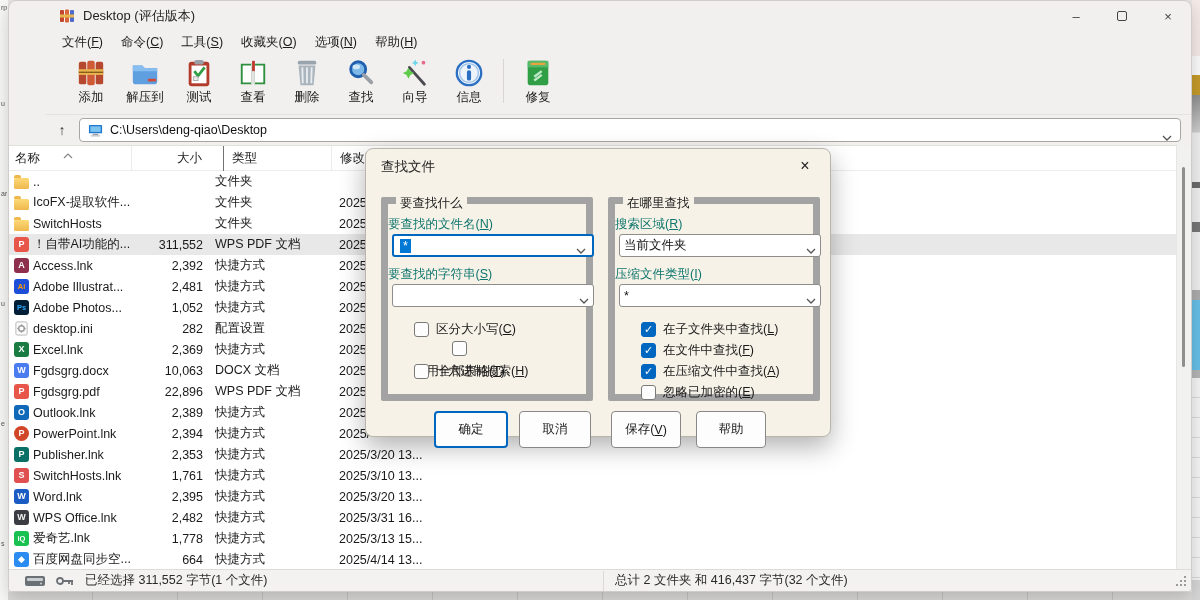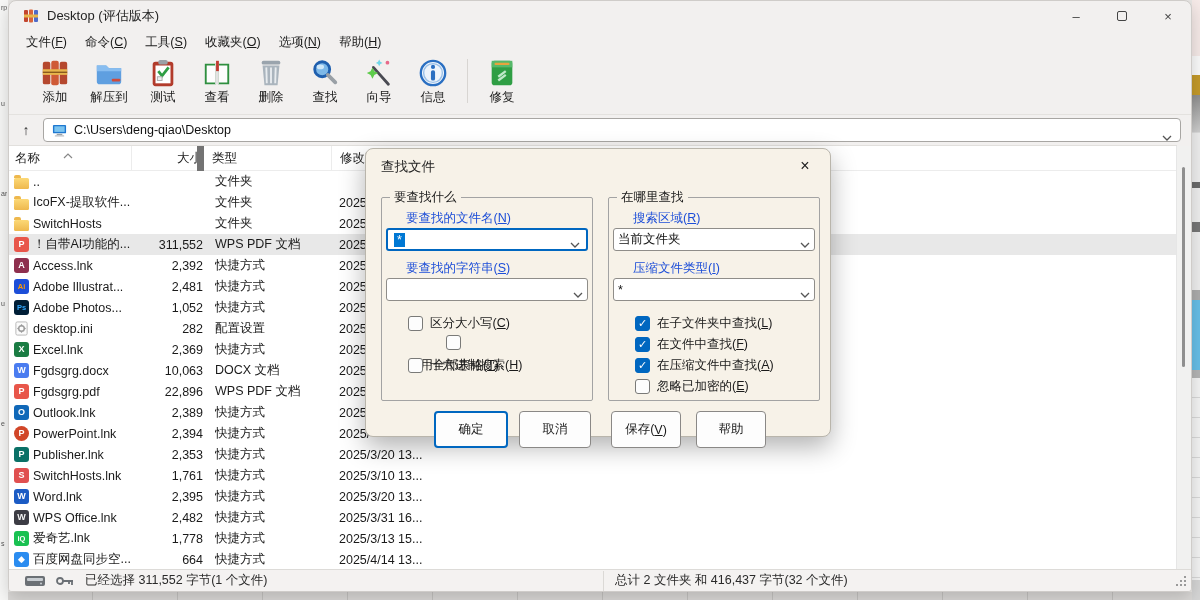--- a/index.html
+++ b/index.html
@@ -10,21 +10,21 @@
   
   .bg-left{position:absolute;left:0;top:0;width:8px;height:600px;background:#f8f8f7;}
   .bg-left .mark{position:absolute;left:1px;width:6px;height:7px;color:#555;font-size:7px;line-height:7px;overflow:hidden;}
   .bg-right{position:absolute;left:1192px;top:0;width:8px;height:600px;background:#f4f4f4;}
   .bg-right .blk{position:absolute;left:0;width:8px;}
   .bg-bottom{position:absolute;left:8px;top:592px;width:1184px;height:8px;background:#dcdad8;
     background-image:repeating-linear-gradient(90deg,transparent 0,transparent 84px,#c6c4c2 84px,#c6c4c2 85px);}
 
   
   .window{position:absolute;left:8px;top:0;width:1184px;height:592px;background:#f2f0ef;
-    border:1px solid #cfccc9;border-radius:8px 8px 4px 4px;box-shadow:0 6px 18px rgba(0,0,0,.18);overflow:hidden;}
+    border:1px solid #cfccc9;border-radius:8px 8px 4px 4px;box-shadow:0 6px 18px rgba(0,0,0,.18);overflow:hidden;padding-left:36px;}
 
   .titlebar{height:30px;display:flex;align-items:center;padding-left:14px;}
   .titlebar .app-ico{width:16px;height:16px;margin-right:8px;flex:0 0 auto;}
   .titlebar .title{font-size:13px;color:#242424;}
   .win-controls{margin-left:auto;display:flex;height:30px;}
   .win-btn{width:46px;height:30px;display:flex;align-items:center;justify-content:center;color:#444;font-size:13px;}
   .win-btn .maxbox{width:10px;height:10px;border:1px solid #444;border-radius:2px;}
 
   .menubar{height:22px;display:flex;align-items:center;padding-left:8px;}
   .menu-item{font-size:12.5px;color:#1c1c1c;padding:2px 9px;border-radius:3px;}
@@ -43,21 +43,21 @@
   .addr-combo .pc-ico{width:15px;height:15px;flex:0 0 auto;}
   .addr-text{font-size:12.5px;color:#111;flex:1;}
   .chev{width:10px;height:6px;flex:0 0 auto;}
 
   
   .listheader{position:absolute;left:0;top:144px;width:1168px;height:26px;background:#fff;
     border-top:1px solid #e2e0dd;border-bottom:1px solid #ececec;font-size:12.5px;color:#222;}
   .hcell{position:absolute;top:0;height:25px;display:flex;align-items:center;}
   .hc-name{left:0;width:122px;padding-left:6px;}
   .hc-size{left:122px;width:76px;justify-content:flex-end;padding-right:5px;border-left:1px solid #ececec;}
-  .hc-type{left:188px;width:124px;padding-left:8px;border-left:7px solid #737373;}
+  .hc-type{left:214px;width:124px;padding-left:8px;border-left:1px solid #737373;}
   .hc-date{left:322px;width:230px;padding-left:8px;border-left:1px solid #ececec;}
   .sort-caret{position:absolute;left:54px;top:2px;width:10px;height:6px;}
 
   .filelist{position:absolute;left:0;top:170px;width:1168px;height:399px;background:#fff;}
   .gutter{position:absolute;right:0;top:145px;width:15px;height:424px;background:#f1f1f0;border-left:1px solid #e6e6e6;}
   .vthumb{position:absolute;right:6px;top:166px;width:3px;height:200px;background:#8f8f8f;border-radius:2px;}
 
   .row{position:relative;height:21px;font-size:12.5px;color:#1a1a1a;display:block;}
   .row.selected{background:#e8e8e8;}
   .cell{position:absolute;top:0;height:21px;display:flex;align-items:center;white-space:nowrap;overflow:hidden;}
@@ -85,24 +85,24 @@
   .grip{position:absolute;right:4px;bottom:4px;width:13px;height:13px;}
   .grip i{position:absolute;left:0;top:0;width:2px;height:2px;background:transparent;
     box-shadow:10px 2px #9a9a9a,6px 6px #9a9a9a,10px 6px #9a9a9a,2px 10px #9a9a9a,6px 10px #9a9a9a,10px 10px #9a9a9a;}
 
   
   .dialog{position:absolute;left:365px;top:148px;width:466px;height:289px;background:#f7f2e8;
     border:1px solid #b9b5ab;border-radius:8px;box-shadow:0 10px 26px rgba(0,0,0,.30);z-index:20;}
   .dlg-title{position:absolute;left:15px;top:9px;font-size:13.5px;color:#1f1f1f;}
   .dlg-close{position:absolute;right:10px;top:4px;width:30px;height:26px;display:flex;align-items:center;justify-content:center;
     font-size:16px;color:#222;}
-  .fieldset{position:absolute;top:48px;height:204px;width:212px;border:1px solid #a3a3a3;border-radius:2px;}
+  .fieldset{position:absolute;top:48px;height:204px;width:212px;border:7px solid #a3a3a3;border-radius:2px;}
   .fs-what{left:15px;} .fs-where{left:242px;}
   .legend{position:absolute;top:-9px;left:8px;background:#f7f2e8;padding:0 4px;font-size:12.5px;color:#1a1a1a;}
-  .flabel{position:absolute;left:24px;font-size:12.5px;color:#1d4ed8;}
+  .flabel{position:absolute;left:0;font-size:12.5px;color:#0f766e;}
   .combo{position:absolute;left:4px;width:202px;height:23px;background:#fff;border:1px solid #8f8d89;border-radius:3px;
     display:flex;align-items:center;padding:0 4px;font-size:12.5px;color:#111;}
   .combo .chev{margin-left:auto;}
   .combo.focused{border:2px solid #0067c0;padding:0 6px;}
   .combo .selhl{background:#0078d4;color:#fff;padding:0 3px;}
   .cbrow{position:absolute;left:8px;height:18px;display:flex;align-items:center;gap:7px;font-size:12.5px;color:#1a1a1a;margin-left:18px;}
   .cbox{width:15px;height:15px;border:1px solid #7a7a78;border-radius:3px;background:#fdfdfd;
     display:flex;align-items:center;justify-content:center;flex:0 0 auto;}
   .cbox.checked{background:#0067c0;border-color:#0067c0;color:#fff;font-size:11px;}
   .dlg-btn{position:absolute;top:262px;height:37px;background:#fdfdfd;border:1px solid #8a8886;border-radius:4px;

